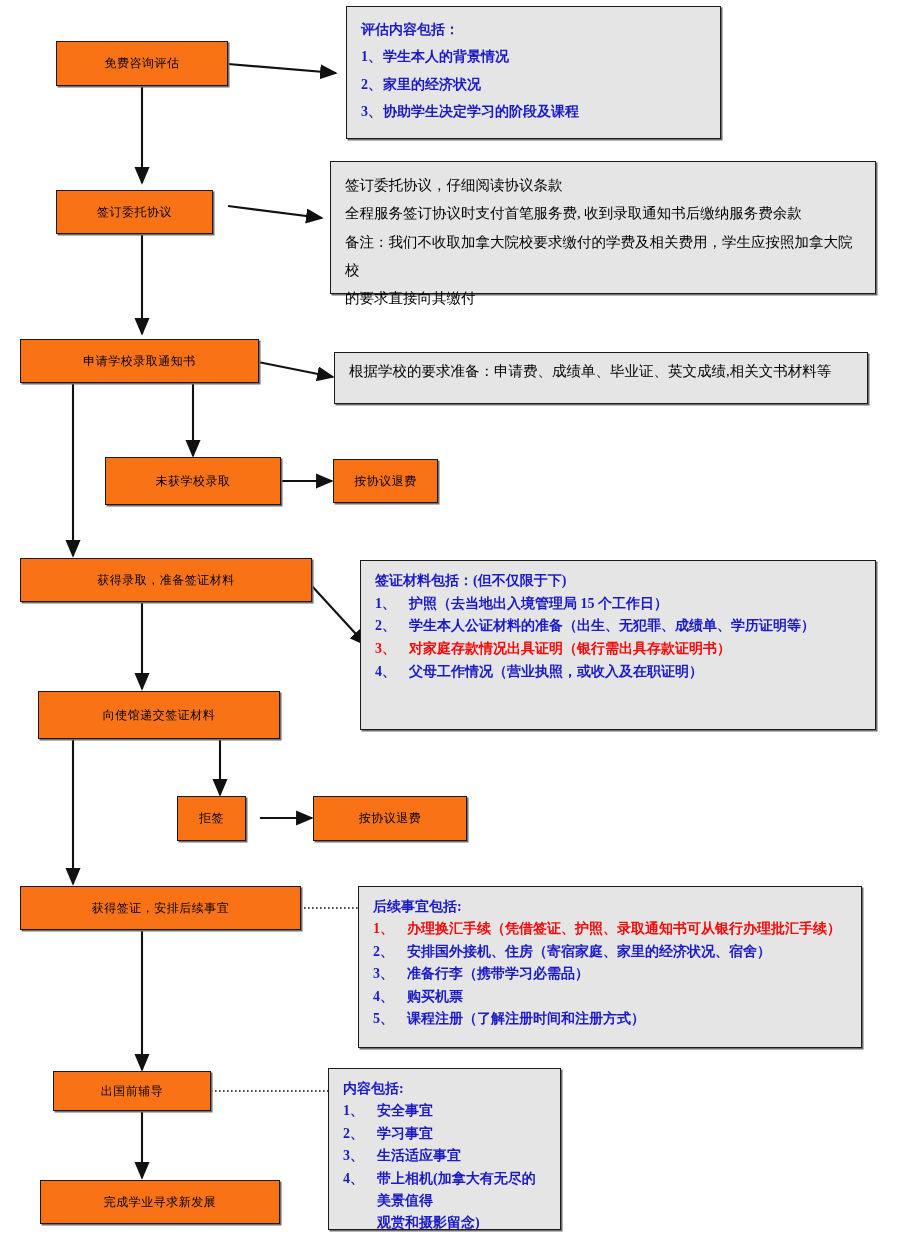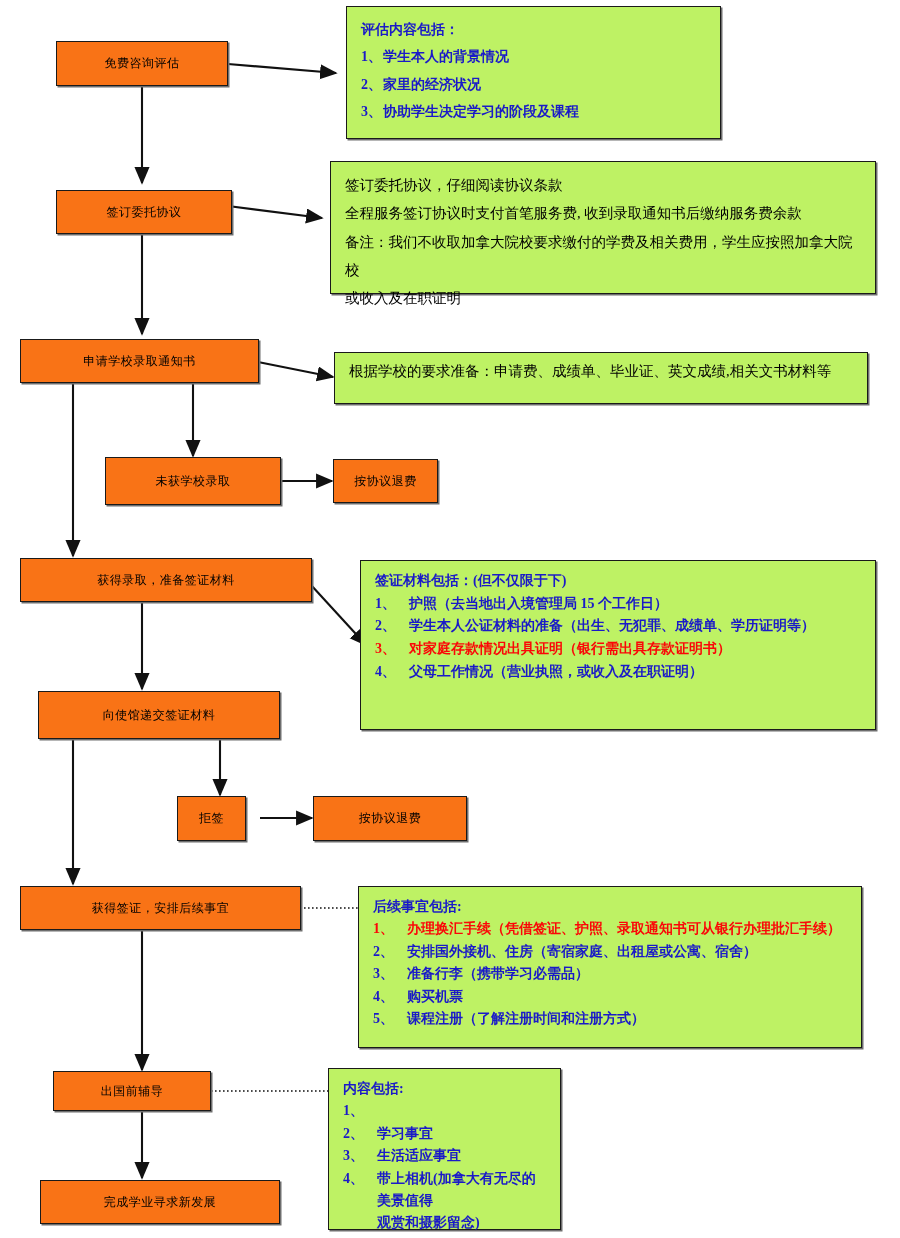--- a/index.html
+++ b/index.html
@@ -37,21 +37,21 @@
     justify-content: center;
     font-size: 12px;
     color: #000000;
     letter-spacing: 0.5px;
     box-shadow: 1.5px 1.5px 0 #6e6e6e;
     z-index: 2;
   }
   .note {
     position: absolute;
     border: 1.6px solid #1a1a1a;
-    background: #bef264;
+    background: #e5e5e5;
     box-sizing: border-box;
     box-shadow: 1.5px 1.5px 0 #6e6e6e;
     z-index: 2;
     padding: 9px 12px 22px 14px;
   }
   .note-plain {
     font-size: 14.5px;
     color: #000000;
     line-height: 1.95;
   }
@@ -120,21 +120,21 @@
 
     <line x1="142" y1="1110" x2="142" y2="1178" stroke="#111111" stroke-width="2.1" marker-end="url(#arw)"></line>
 
     <line x1="211" y1="1091" x2="328" y2="1091" stroke="#111111" stroke-width="1.6" stroke-dasharray="1.6 2.4"></line>
   </svg>
 
   <div class="node" style="left:56px; top:41px; width:172px; height:45px;">
     <span>免费咨询评估</span>
   </div>
 
-  <div class="node" style="left:56px; top:190px; width:176px; height:44px;">
+  <div class="node" style="left:56px; top:190px; width:157px; height:44px;">
     <span>签订委托协议</span>
   </div>
 
   <div class="node" style="left:20px; top:339px; width:239px; height:44px;">
     <span>申请学校录取通知书</span>
   </div>
 
   <div class="node" style="left:105px; top:457px; width:176px; height:48px;">
     <span>未获学校录取</span>
   </div>
@@ -184,21 +184,21 @@
     <div class="li">
       <span class="li-num-narrow li-num">3、</span>
       <span class="li-txt">协助学生决定学习的阶段及课程</span>
     </div>
   </div>
 
   <div class="note note-plain" style="left:330px; top:161px; width:546px; height:133px;">
     <div>签订委托协议，仔细阅读协议条款</div>
     <div>全程服务签订协议时支付首笔服务费, 收到录取通知书后缴纳服务费余款</div>
     <div>备注：我们不收取加拿大院校要求缴付的学费及相关费用，学生应按照加拿大院校</div>
-    <div>或收入及在职证明</div>
+    <div>的要求直接向其缴付</div>
   </div>
 
   <div class="note note-plain" style="left:334px; top:352px; width:534px; height:52px; display:flex; align-items:center;">
     <div>根据学校的要求准备：申请费、成绩单、毕业证、英文成绩,相关文书材料等</div>
   </div>
 
   <div class="note note-blue note-tight" style="left:360px; top:560px; width:516px; height:170px;">
     <span class="hdr">签证材料包括：(但不仅限于下)</span>
     <div class="li">
       <span class="li-num">1、</span>
@@ -219,40 +219,41 @@
   </div>
 
   <div class="note note-blue note-tight2" style="left:358px; top:886px; width:504px; height:162px;">
     <span class="hdr">后续事宜包括:</span>
     <div class="li red">
       <span class="li-num">1、</span>
       <span class="li-txt">办理换汇手续（凭借签证、护照、录取通知书可从银行办理批汇手续）</span>
     </div>
     <div class="li">
       <span class="li-num">2、</span>
-      <span class="li-txt">安排国外接机、住房（寄宿家庭、出租屋或公寓、宿舍）</span>
+      <span class="li-txt">安排国外接机、住房（寄宿家庭、家里的经济状况、宿舍）</span>
     </div>
     <div class="li">
       <span class="li-num">3、</span>
       <span class="li-txt">准备行李（携带学习必需品）</span>
     </div>
     <div class="li">
       <span class="li-num">4、</span>
       <span class="li-txt">购买机票</span>
     </div>
     <div class="li">
       <span class="li-num">5、</span>
       <span class="li-txt">课程注册（了解注册时间和注册方式）</span>
     </div>
   </div>
 
   <div class="note note-blue note-tight2" style="left:328px; top:1068px; width:233px; height:162px;">
     <span class="hdr">内容包括:</span>
     <div class="li">
       <span class="li-num">1、</span>
+      <span class="li-txt">安全事宜</span>
     </div>
     <div class="li">
       <span class="li-num">2、</span>
       <span class="li-txt">学习事宜</span>
     </div>
     <div class="li">
       <span class="li-num">3、</span>
       <span class="li-txt">生活适应事宜</span>
     </div>
     <div class="li">

